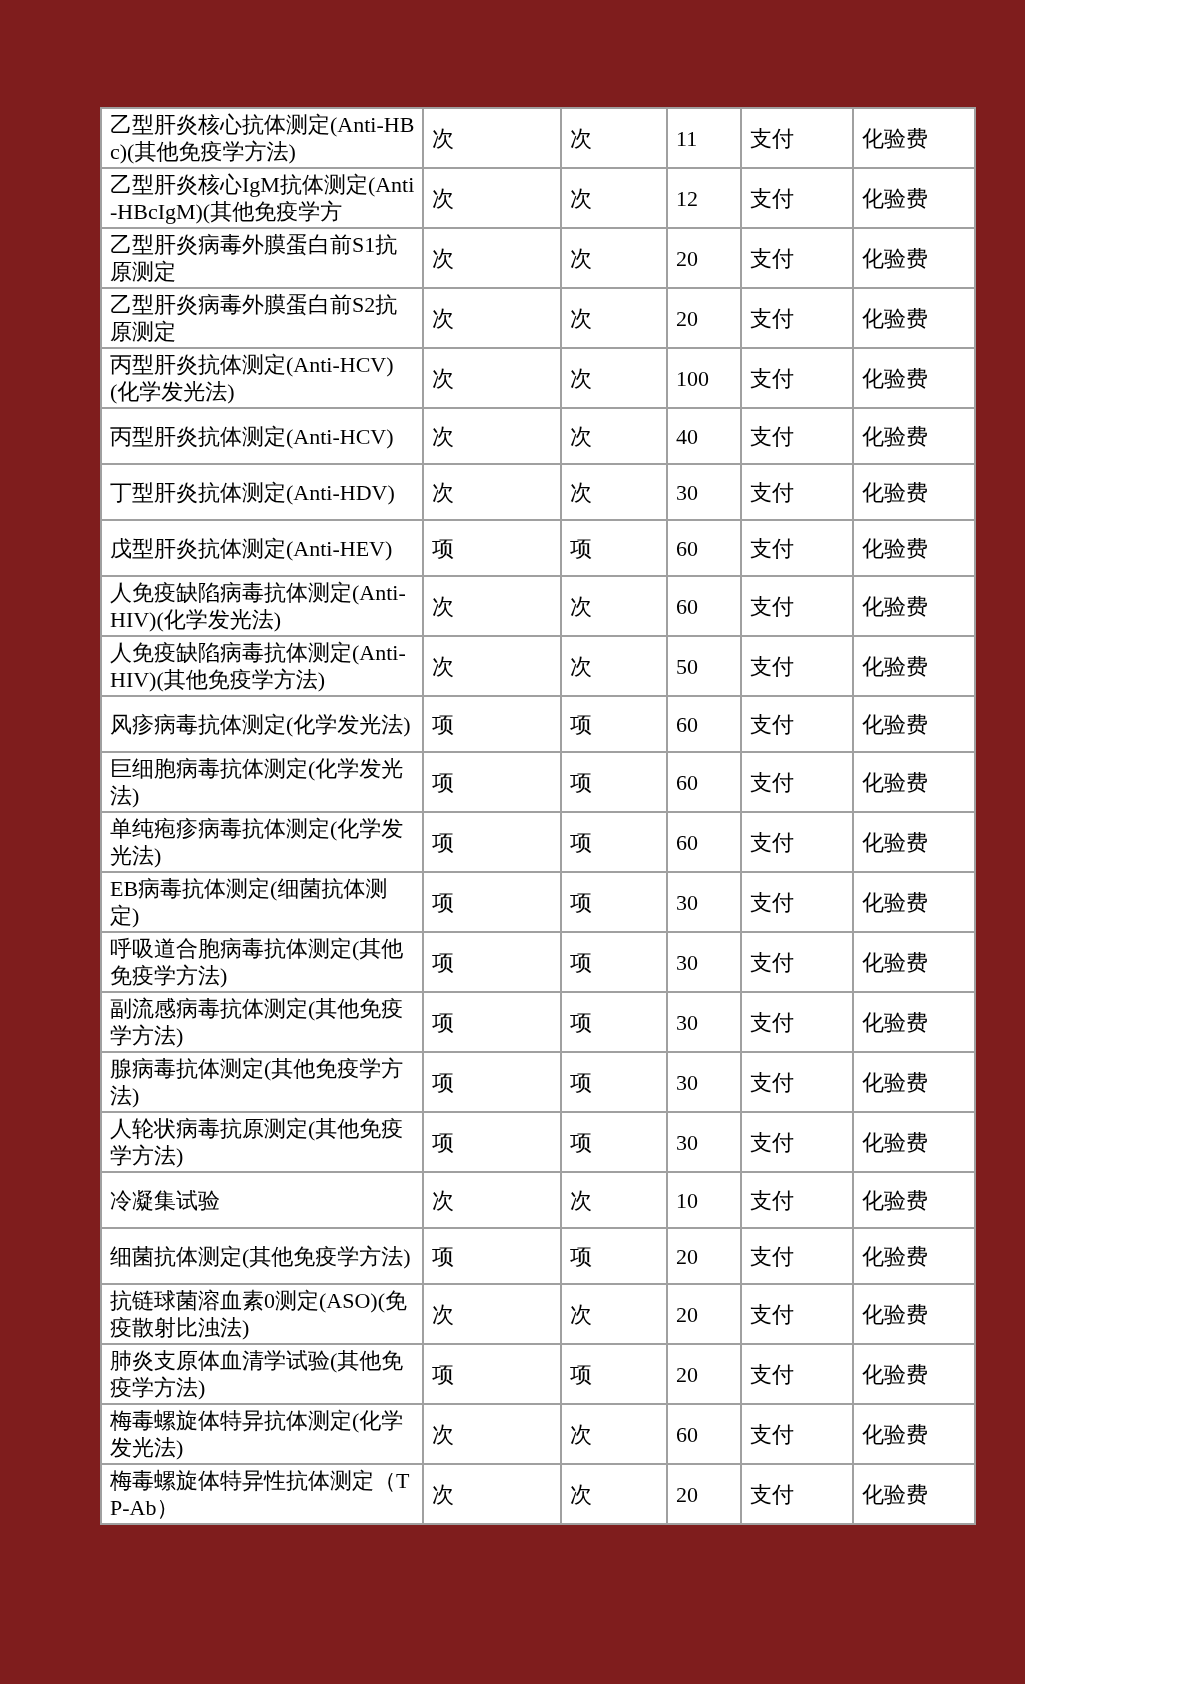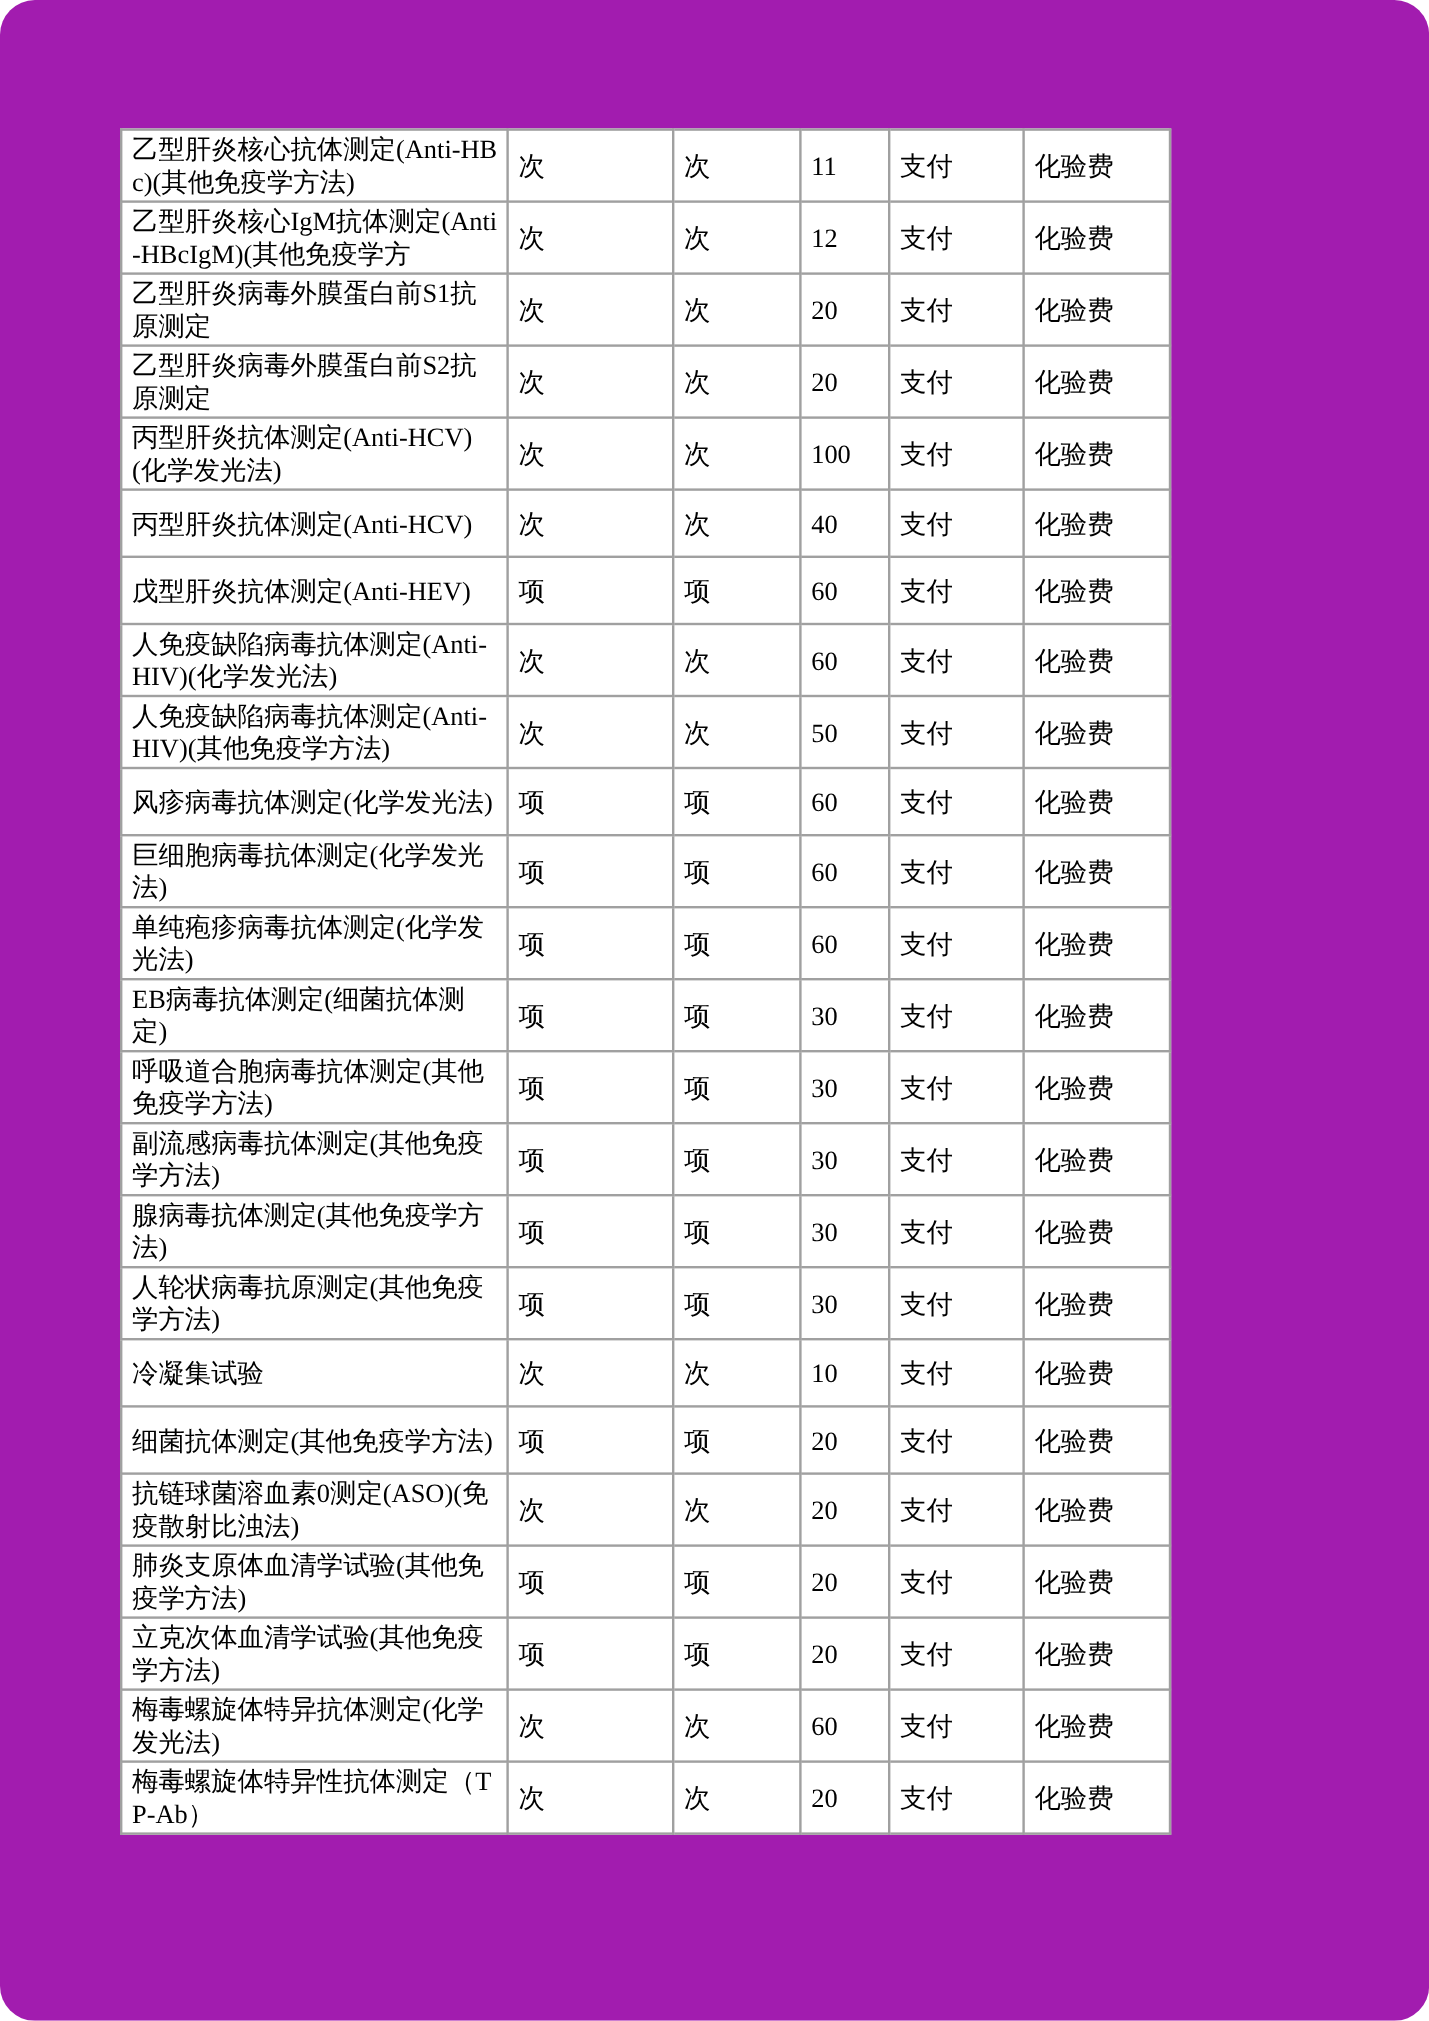--- a/index.html
+++ b/index.html
@@ -10,25 +10,24 @@
   body {
     width: 1191px;
     height: 1684px;
     position: relative;
     font-family: "Liberation Serif", "DejaVu Serif", serif;
     color: #000000;
   }
   .page {
     position: absolute;
     left: 0; top: 0;
-    width: 1191px;
+    width: 1025px;
     height: 1684px;
-    background: #a21caf;
+    background: #7f1d1d;
     overflow: hidden;
-    border-radius: 29px;
   }
   .table-wrap {
     position: absolute;
     left: 100px;
     top: 107px;
   }
   table.fee-table {
     border-collapse: collapse;
     table-layout: fixed;
     width: 874px;
@@ -110,20 +109,28 @@
   </tr>
           <tr>
     <td class="c-name">丙型肝炎抗体测定(Anti-HCV)</td>
     <td class="c-unit1">次</td>
     <td class="c-unit2">次</td>
     <td class="c-price">40</td>
     <td class="c-pay">支付</td>
     <td class="c-fee">化验费</td>
   </tr>
           <tr>
+    <td class="c-name">丁型肝炎抗体测定(Anti-HDV)</td>
+    <td class="c-unit1">次</td>
+    <td class="c-unit2">次</td>
+    <td class="c-price">30</td>
+    <td class="c-pay">支付</td>
+    <td class="c-fee">化验费</td>
+  </tr>
+          <tr>
     <td class="c-name">戊型肝炎抗体测定(Anti-HEV)</td>
     <td class="c-unit1">项</td>
     <td class="c-unit2">项</td>
     <td class="c-price">60</td>
     <td class="c-pay">支付</td>
     <td class="c-fee">化验费</td>
   </tr>
           <tr>
     <td class="c-name">人免疫缺陷病毒抗体测定(Anti-HIV)(化学发光法)</td>
     <td class="c-unit1">次</td>
@@ -223,28 +230,20 @@
           <tr>
     <td class="c-name">抗链球菌溶血素0测定(ASO)(免疫散射比浊法)</td>
     <td class="c-unit1">次</td>
     <td class="c-unit2">次</td>
     <td class="c-price">20</td>
     <td class="c-pay">支付</td>
     <td class="c-fee">化验费</td>
   </tr>
           <tr>
     <td class="c-name">肺炎支原体血清学试验(其他免疫学方法)</td>
-    <td class="c-unit1">项</td>
-    <td class="c-unit2">项</td>
-    <td class="c-price">20</td>
-    <td class="c-pay">支付</td>
-    <td class="c-fee">化验费</td>
-  </tr>
-          <tr>
-    <td class="c-name">立克次体血清学试验(其他免疫学方法)</td>
     <td class="c-unit1">项</td>
     <td class="c-unit2">项</td>
     <td class="c-price">20</td>
     <td class="c-pay">支付</td>
     <td class="c-fee">化验费</td>
   </tr>
           <tr>
     <td class="c-name">梅毒螺旋体特异抗体测定(化学发光法)</td>
     <td class="c-unit1">次</td>
     <td class="c-unit2">次</td>

